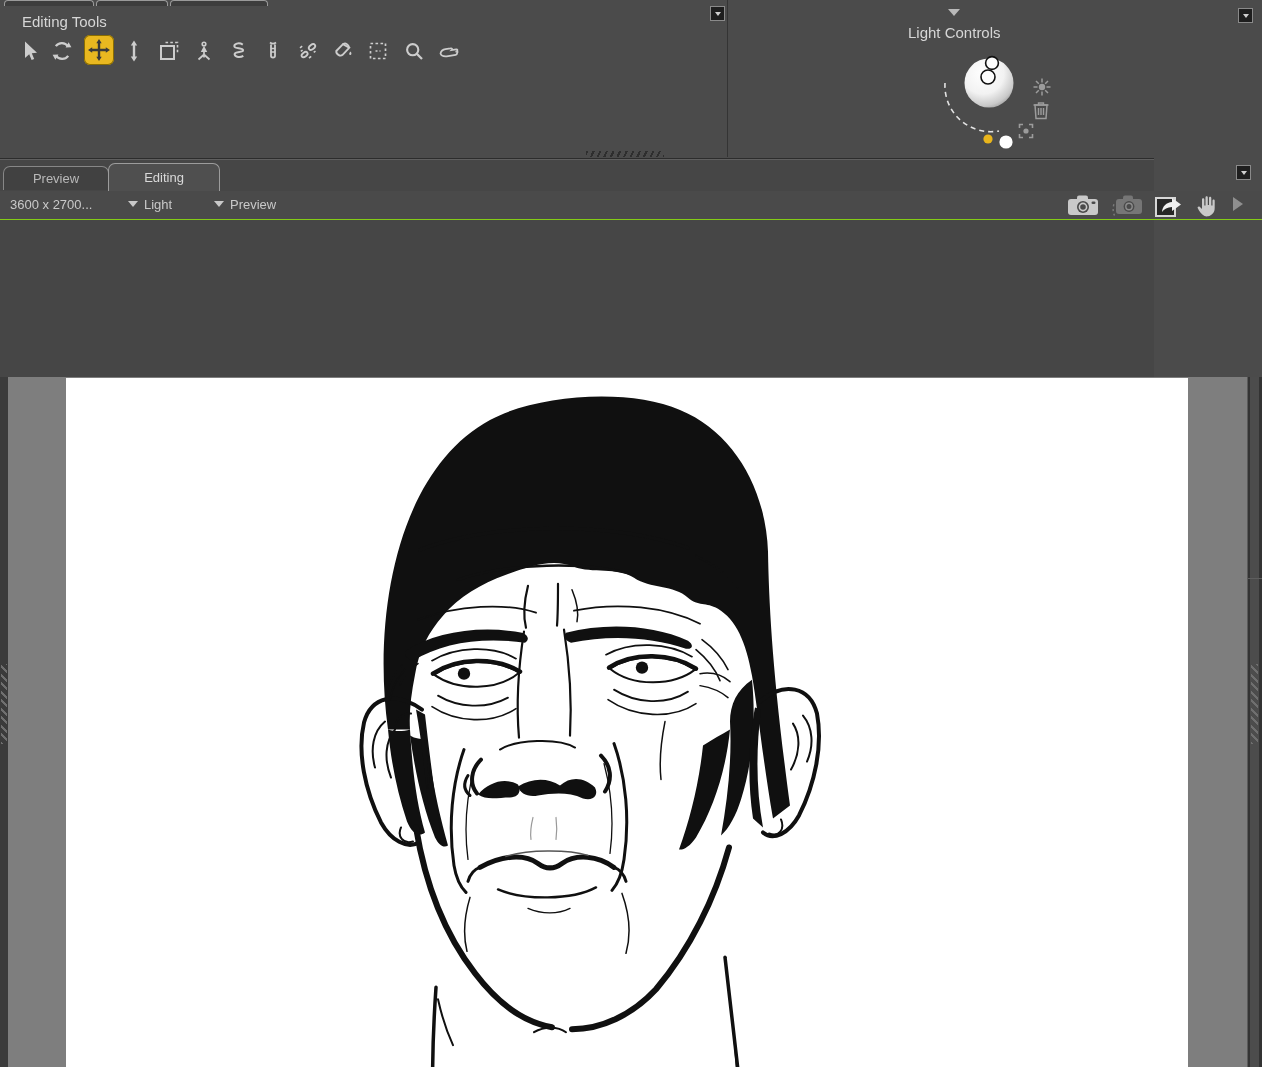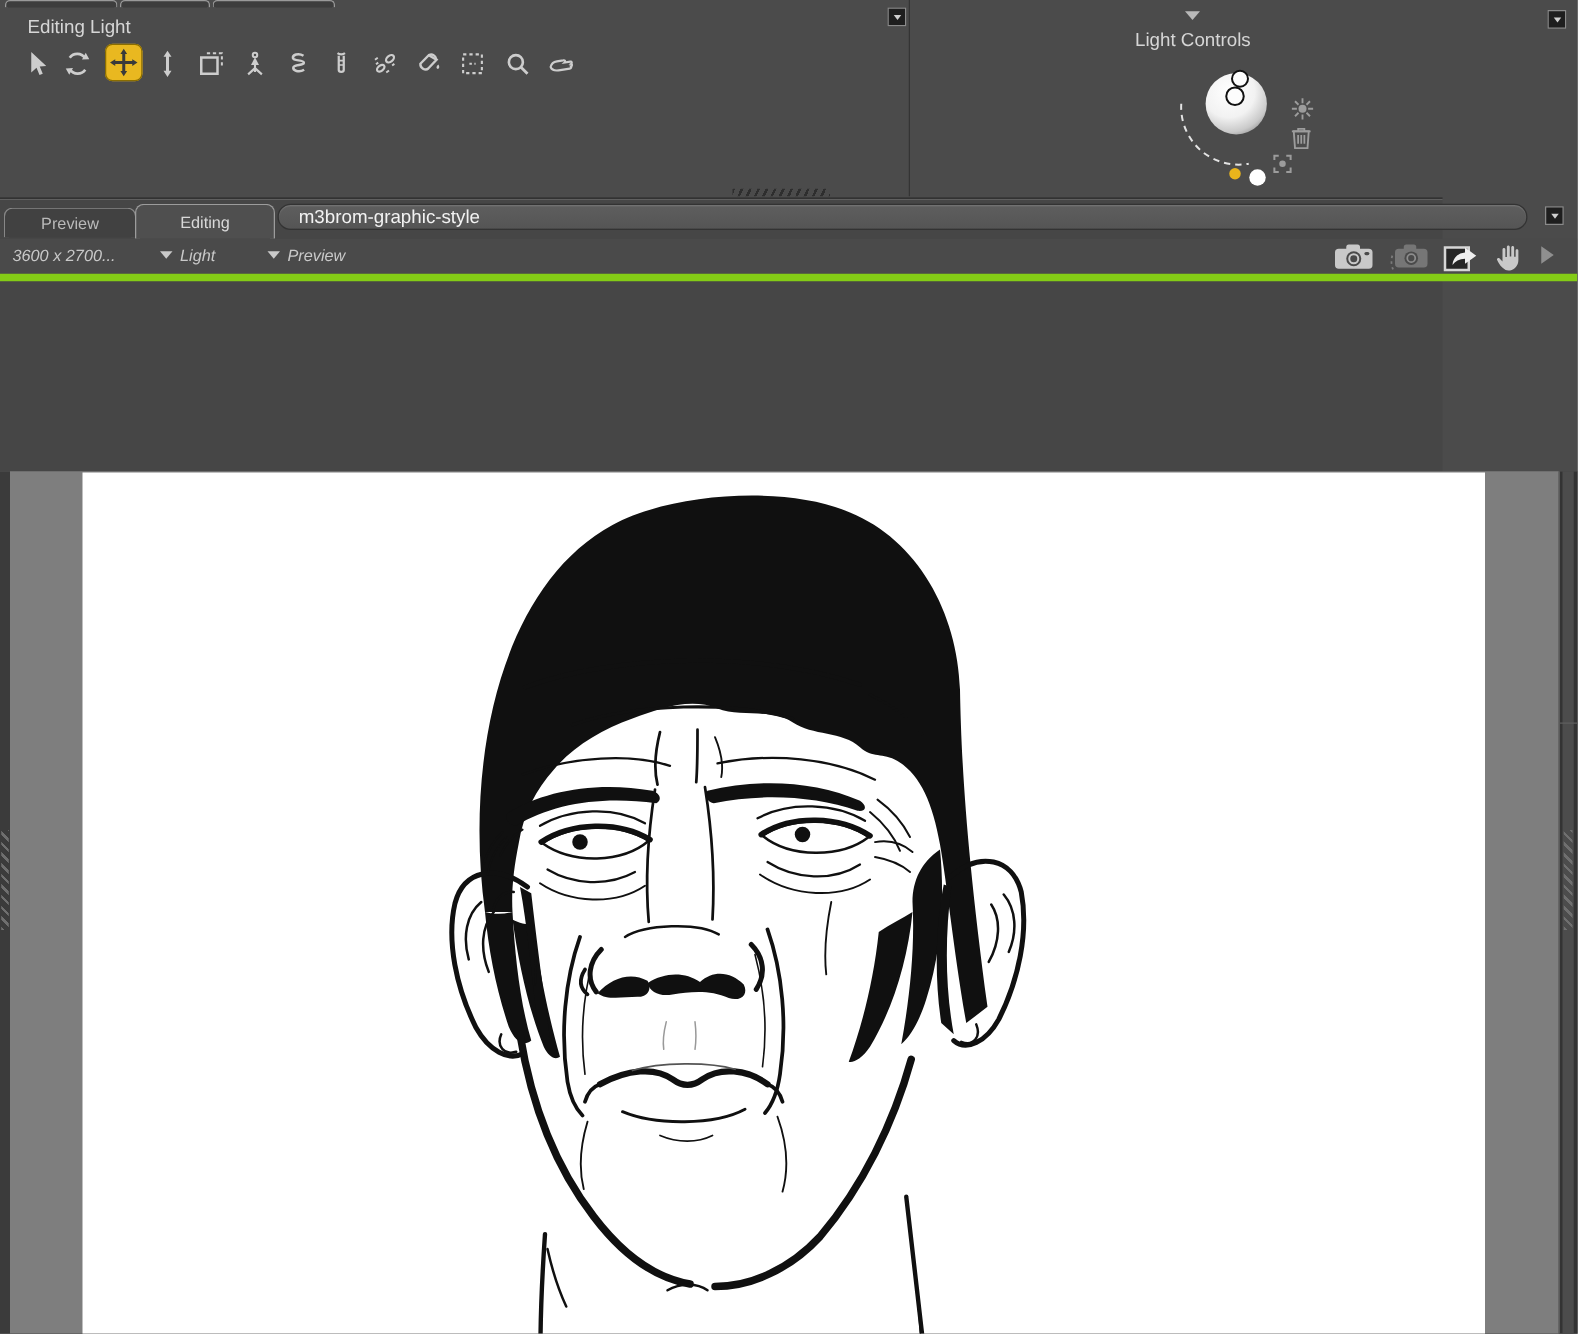--- a/index.html
+++ b/index.html
@@ -32,21 +32,21 @@
   
   #light-widget{left:920px;top:40px;width:150px;height:112px;}
 
   
   #render-palette{left:0;top:158px;width:1154px;height:909px;background:#464646;border-top:1px solid #2c2c2c;box-shadow:0 1px 0 #5f5f5f inset;}
   .tab{position:absolute;display:flex;align-items:center;justify-content:center;font-size:13px;cursor:pointer;border-radius:7px 7px 0 0;}
   #tab-preview{left:3px;top:7px;width:104px;height:23px;background:#414141;border:1px solid #878787;border-bottom:none;color:#b9b9b9;}
   #tab-render{left:108px;top:4px;width:110px;height:27px;background:#4f4f4f;border:1px solid #9c9c9c;border-bottom:none;color:#d9d9d9;}
   #name-field{left:222px;top:4px;width:1000px;height:21px;border-radius:11px;background:linear-gradient(#5e5e5e,#555);border:1px solid #333;box-shadow:inset 0 1px 1px rgba(255,255,255,.14);color:#f2f2f2;font-size:15px;padding:0 16px;outline:none;box-sizing:border-box;font-family:"Liberation Sans",sans-serif;}
   #rp-menu{left:1236px;top:6px;}
-  #rp-toolbar{left:0;top:32px;width:1262px;height:28px;background:#4a4a4a;border-bottom:6px solid #84cc16;font-style:italic;}
+  #rp-toolbar{left:0;top:32px;width:1262px;height:28px;background:#4a4a4a;border-bottom:1px solid #84cc16;}
   .tb-text{position:absolute;top:6px;color:#c9c9c9;font-size:13px;}
   .dd-tri{position:absolute;top:10px;width:0;height:0;border-left:5.5px solid transparent;border-right:5.5px solid transparent;border-top:6px solid #c9c9c9;}
   .tb-icon{position:absolute;cursor:pointer;}
   .play-tri{width:0;height:0;border-top:7px solid transparent;border-bottom:7px solid transparent;border-left:10px solid #8f8f8f;}
 
   
   #canvas-region{left:0;top:218px;width:1262px;height:849px;background:#7e7e7e;}
   #left-strip{left:0;top:0;width:8px;height:849px;background:#3b3b3b;}
   #right-strip{left:1247px;top:0;width:15px;height:849px;background:#333;border-left:1px solid #5a5a5a;}
   #right-strip .inner{position:absolute;left:2px;top:0;width:9px;height:100%;background:#4c4c4c;}
@@ -56,21 +56,21 @@
 </head>
 <body>
 
 <div id="app">
 
   <div class="ghost-tab" style="left:4px;width:88px;"></div>
   <div class="ghost-tab" style="left:96px;width:70px;"></div>
   <div class="ghost-tab" style="left:170px;width:96px;"></div>
 
   <div id="editing-panel" class="abs">
-    <div id="editing-title" class="abs panel-title">Editing Light</div>
+    <div id="editing-title" class="abs panel-title">Editing Tools</div>
 
     <span class="tool" style="left:16px">
       <svg viewBox="0 0 24 24">
           <path d="M7 2.5V19l4.2-3.8 2.4 5.8 2.6-1.1-2.4-5.7 5.2-.4Z" fill="currentColor"></path>
         </svg>
       </span>
     <span class="tool" style="left:48px">
       <svg viewBox="0 0 24 24">
           <path class="sw" stroke-width="2.2" d="M5.8 7.2A7.4 7.4 0 0 1 18 7.4M18.2 16.8A7.4 7.4 0 0 1 6 16.6"></path>
           <path fill="currentColor" d="M18.6 3.2 21.4 8.3 15.6 8.6Z M5.4 20.8 2.6 15.7 8.4 15.4Z"></path>
@@ -195,21 +195,20 @@
   <div class="abs hgrip" style="left:586px;top:151px;width:78px;"></div>
 
   <div id="render-palette" class="abs">
 
     <div id="tab-preview" class="tab">
       <span>Preview</span>
     </div>
     <div id="tab-render" class="tab">
       <span>Editing</span>
     </div>
-    <input id="name-field" class="abs" readonly="" value="m3brom-graphic-style" style="">
     <div id="rp-menu" class="abs menu-btn">
         <i></i>
       </div>
 
     <div id="rp-toolbar" class="abs">
       <span class="tb-text" style="left:10px">3600 x 2700...</span>
       <span class="dd-tri" style="left:128px"></span>
       <span class="tb-text" style="left:144px">Light</span>
       <span class="dd-tri" style="left:214px"></span>
       <span class="tb-text" style="left:230px">Preview</span>

